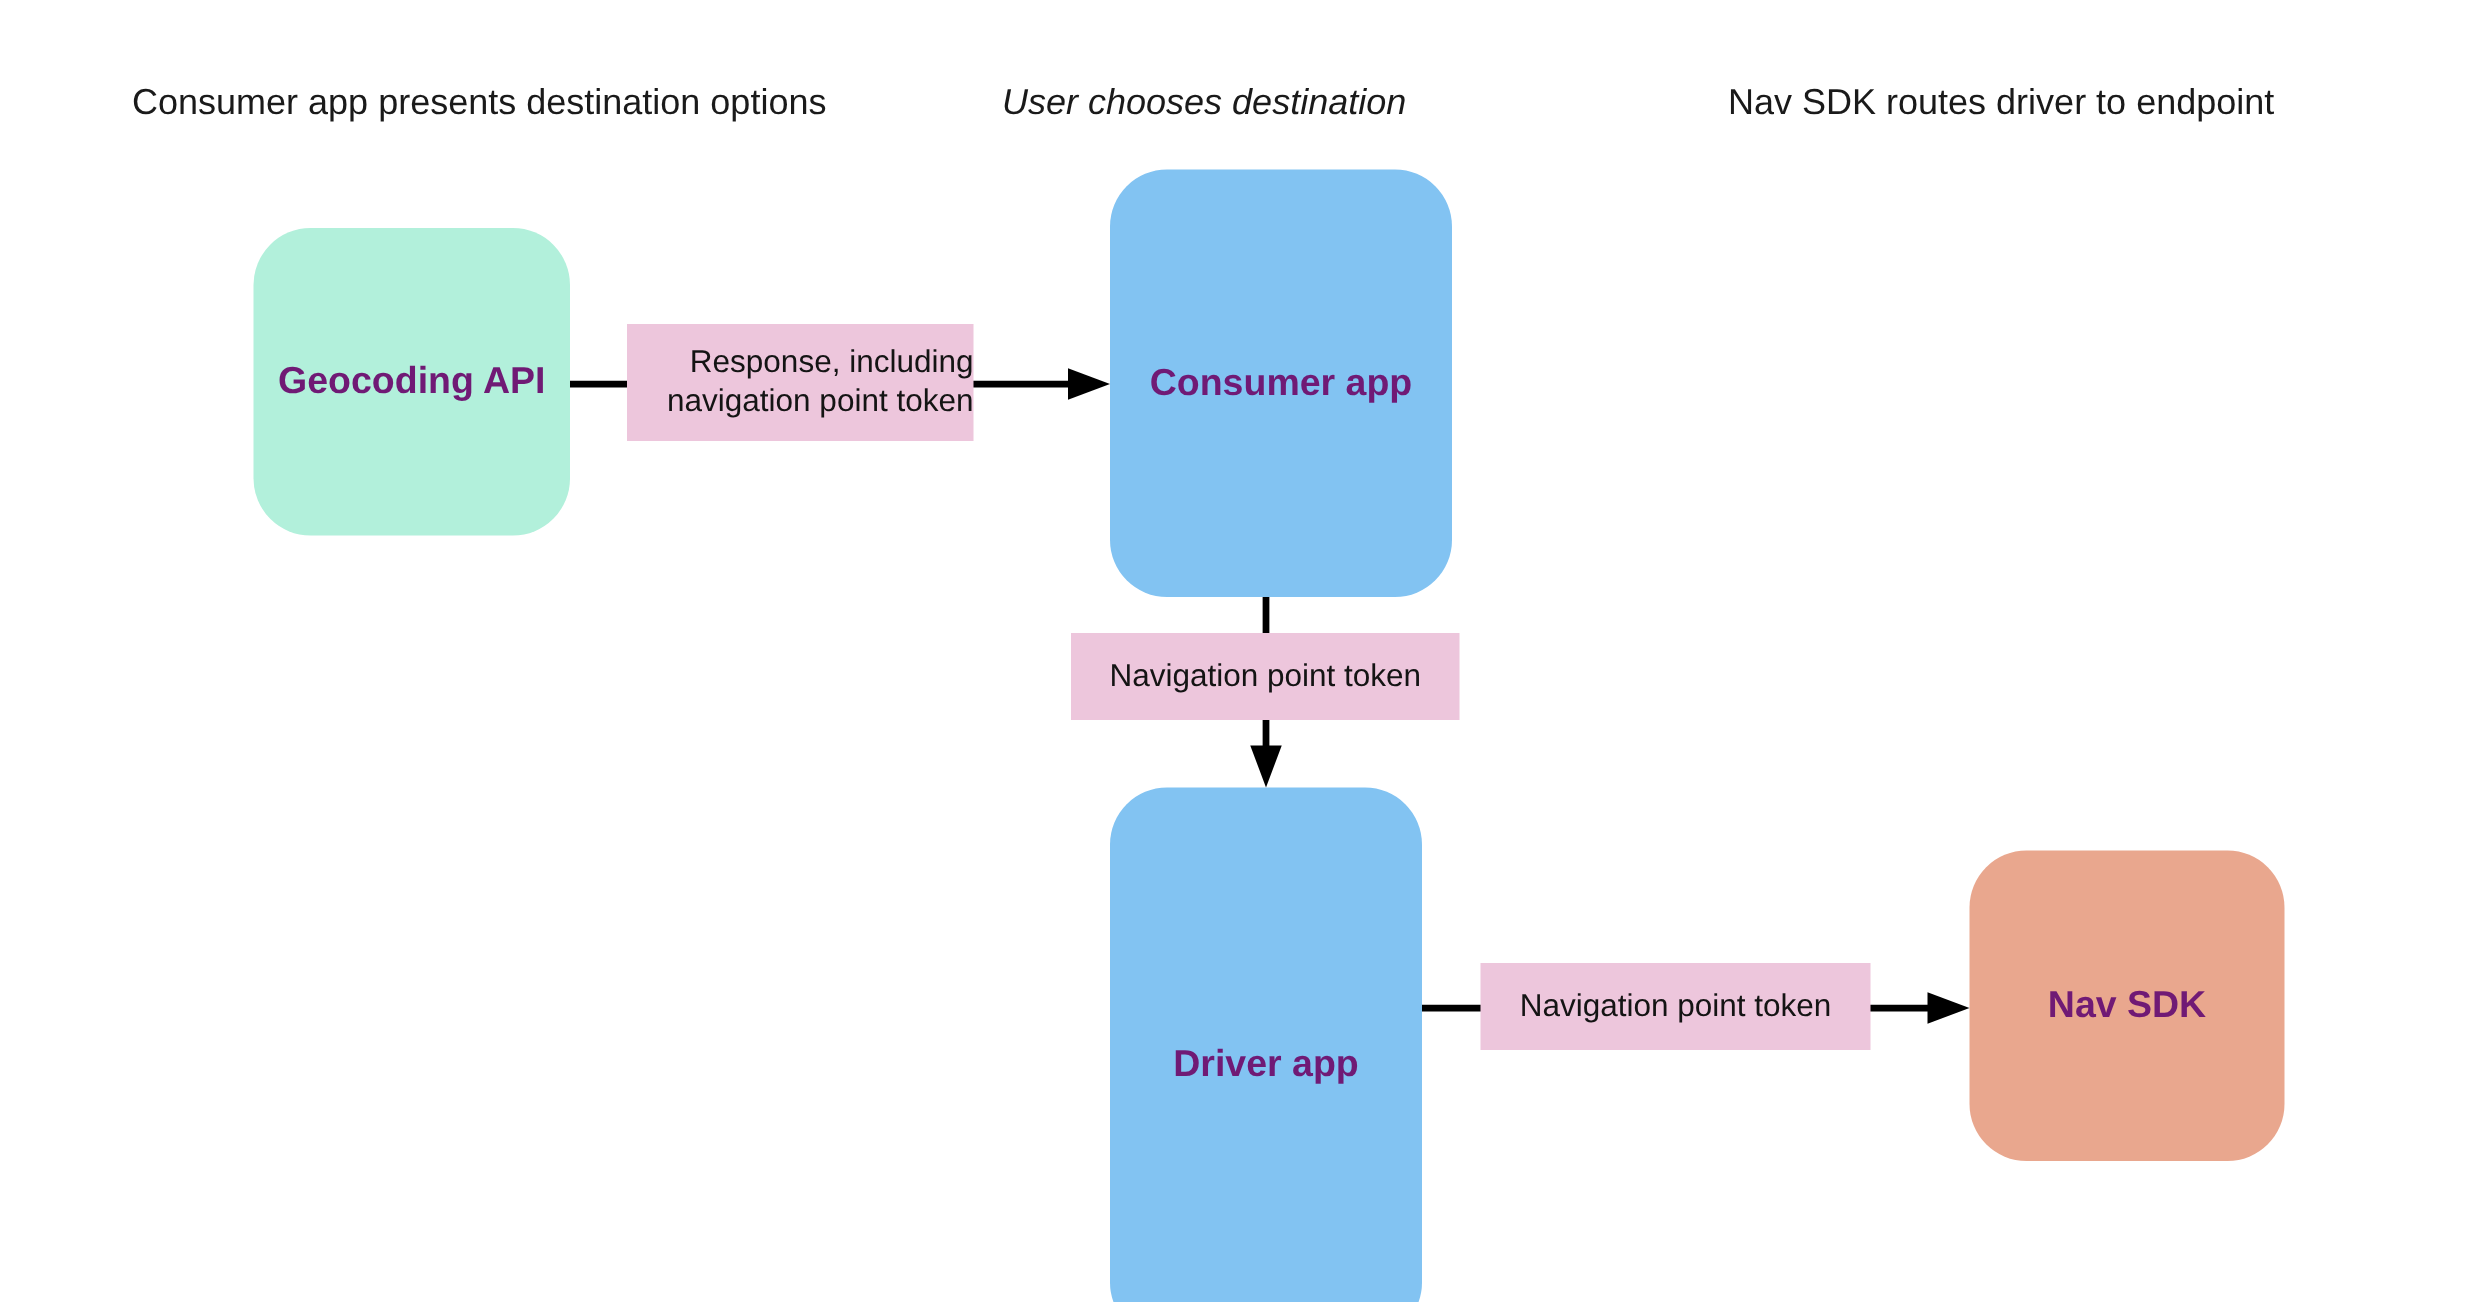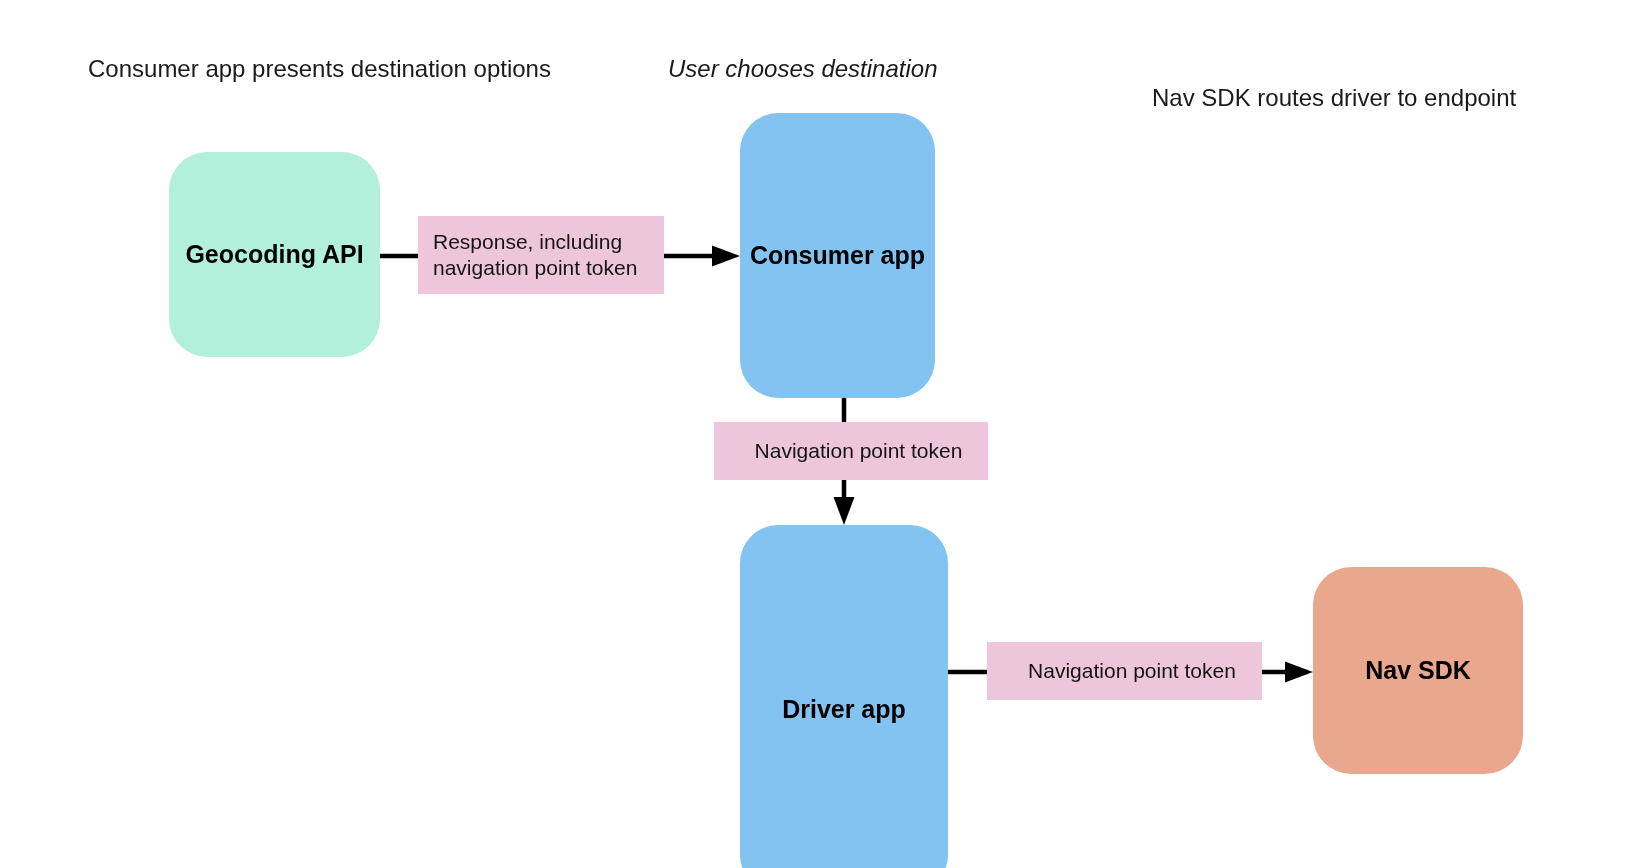--- a/index.html
+++ b/index.html
@@ -22,73 +22,72 @@
     white-space: nowrap;
   }
   .node {
     position: absolute;
     display: flex;
     align-items: center;
     justify-content: center;
     border-radius: 38px;
     font-size: 25px;
     font-weight: bold;
-    color: #000000;
+    color: #701a75;
     text-align: center;
   }
   .edge-label {
     position: absolute;
     display: flex;
     align-items: center;
     justify-content: center;
     font-size: 21px;
     line-height: 26px;
     color: #141414;
-    text-align: left;
+    text-align: right;
     z-index: 3;
-    padding-left: 15px;
   }
   .arrow-layer {
     position: absolute;
     left: 0;
     top: 0;
     width: 1646px;
     height: 868px;
     z-index: 2;
   }
   .node-layer-item { z-index: 1; }
 </style>
 </head>
 <body style="background-color: rgb(255, 255, 255);">
 
 <div class="canvas">
 
   <div class="col-header" style="left:57px; top:55px;margin-left:31px;">Consumer app presents destination options</div>
   <div class="col-header" style="left:668px; top:55px;font-style:italic;">User chooses destination</div>
-  <div class="col-header" style="left:1152px; top:55px;margin-top:29px;">Nav SDK routes driver to endpoint</div>
+  <div class="col-header" style="left:1152px; top:55px;">Nav SDK routes driver to endpoint</div>
 
   <svg class="arrow-layer" viewBox="0 0 1646 868">
     <g>
       <line x1="380" y1="256" x2="716" y2="256" stroke-width="4.5" style="stroke: rgb(0, 0, 0);"></line>
       <polygon points="712,245.5 740,256 712,266.5" style="fill: rgb(0, 0, 0);"></polygon>
     </g>
     <g>
       <line x1="844" y1="398" x2="844" y2="499" stroke-width="4.5" style="stroke: rgb(0, 0, 0);"></line>
       <polygon points="833.5,497 844,525 854.5,497" style="fill: rgb(0, 0, 0);"></polygon>
     </g>
     <g>
       <line x1="948" y1="672" x2="1287" y2="672" stroke-width="4.5" style="stroke: rgb(0, 0, 0);"></line>
       <polygon points="1285,661.5 1313,672 1285,682.5" style="fill: rgb(0, 0, 0);"></polygon>
     </g>
   </svg>
 
   <div class="node node-layer-item" style="left: 169px; top: 152px; width: 211px; height: 205px; background-color: rgb(178, 240, 219);">
     <span>Geocoding API</span>
   </div>
-  <div class="node node-layer-item" style="left: 740px; top: 113px; width: 195px; height: 285px; background-color: rgb(130, 195, 242);">
+  <div class="node node-layer-item" style="left: 740px; top: 113px; width: 228px; height: 285px; background-color: rgb(130, 195, 242);">
     <span>Consumer app</span>
   </div>
   <div class="node node-layer-item" style="left: 740px; top: 525px; width: 208px; height: 368px; background-color: rgb(130, 195, 242); align-items: center;">
     <span>Driver app</span>
   </div>
   <div class="node node-layer-item" style="left: 1313px; top: 567px; width: 210px; height: 207px; background-color: rgb(233, 167, 142);">
     <span>Nav SDK</span>
   </div>
 
   <div class="edge-label" style="left: 418px; top: 216px; width: 231px; height: 78px; background-color: rgb(237, 198, 220);">Response, including navigation point token</div>

